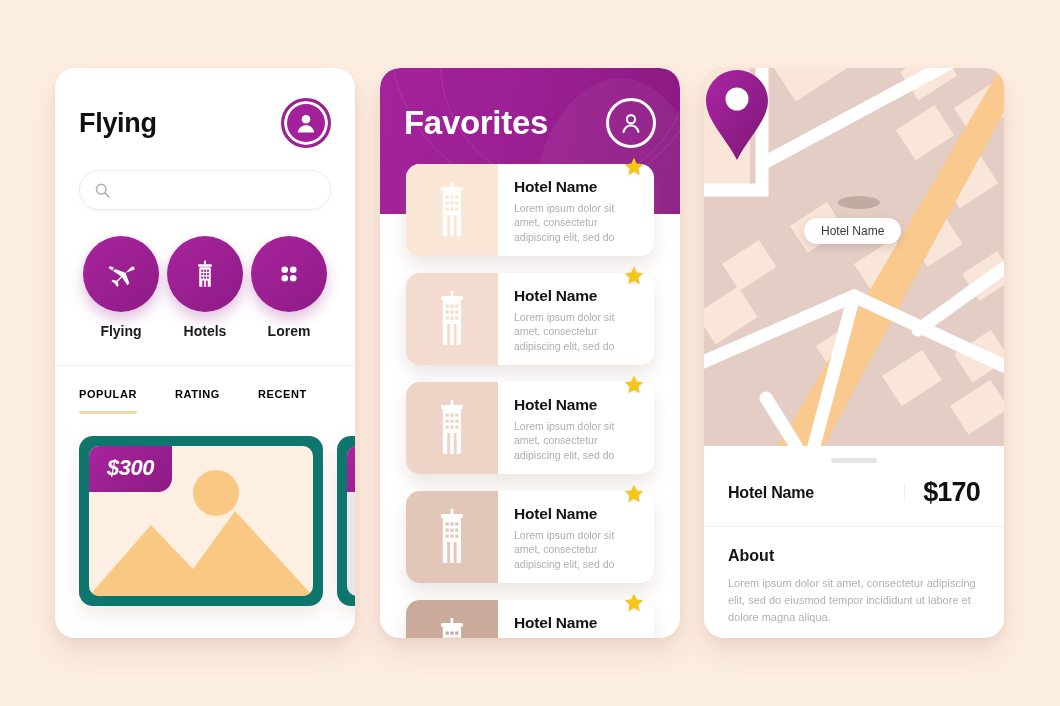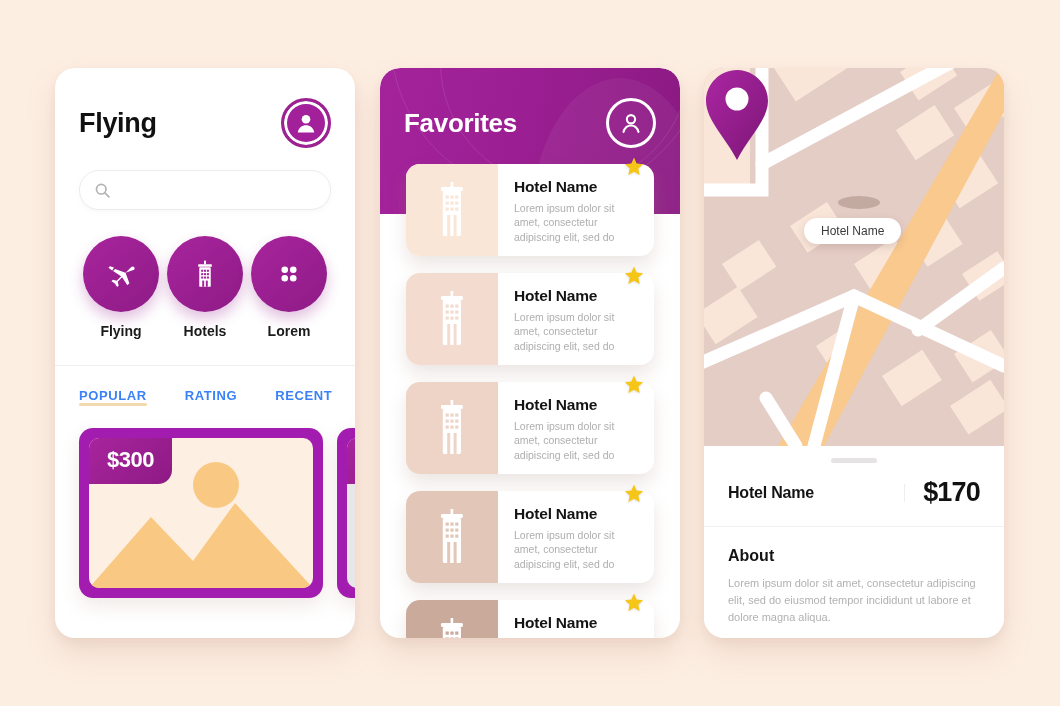--- a/index.html
+++ b/index.html
@@ -70,33 +70,33 @@
     display: flex; align-items: center; justify-content: center;
     box-shadow: 0 7px 14px rgba(150,30,140,0.28);
   }
   .cat-circle svg { width: 34px; height: 34px; }
   .cat-label { margin-top: 11px; font-size: 14px; font-weight: bold; color: #1b1b1b; }
 
   .divider { height: 1px; background: #f0eeee; margin: 26px 0 0 0; }
 
   .tabs { display: flex; gap: 38px; padding: 22px 24px 0 24px; }
   .tab {
-    font-size: 13px; font-weight: bold; letter-spacing: 0.6px;
-    color: #3b82f6; padding-bottom: 3px; position: relative; cursor: pointer;
+    font-size: 11px; font-weight: bold; letter-spacing: 0.6px;
+    color: #000000; padding-bottom: 14px; position: relative; cursor: pointer;
   }
   .tab.active::after {
     content:""; position: absolute; left: 0; right: 0; bottom: 0;
     height: 3px; border-radius: 2px; background: #f3d9ae;
   }
 
   .cards-row { position: relative; padding: 22px 0 0 24px; display: flex; gap: 14px; }
   .price-card {
-    flex: none; width: 244px; border-radius: 14px; background: #a21caf;
+    flex: none; width: 244px; border-radius: 14px; background: #0f766e;
     box-shadow: 0 8px 18px rgba(175,140,120,0.18);
-    padding: 10px; position: relative; overflow: hidden;
+    padding: 10px; position: relative; overflow: hidden; font-style: italic;
   }
   .price-card.peek { width: 70px; }
   .price-tag {
     position: absolute; left: 10px; top: 10px; z-index: 3;
     background: linear-gradient(135deg,#a8249d,#8d1a84);
     color: #fff; font-size: 22px; font-weight: bold;
     padding: 9px 18px 11px 18px;
     border-radius: 10px 0 14px 0;
     letter-spacing: -0.5px;
   }
@@ -118,21 +118,21 @@
     border-radius: 20px 20px 0 0;
   }
   .fav-header .swirl {
     position: absolute; border-radius: 50%;
     border: 1.5px solid rgba(255,255,255,0.10);
   }
   .fav-head-row {
     display: flex; align-items: center; justify-content: space-between;
     padding: 30px 24px 0 24px; position: relative; z-index: 2;
   }
-  .fav-title { font-size: 26px; font-weight: bold; color: #fff; letter-spacing: -0.3px; }
+  .fav-title { font-size: 33px; font-weight: bold; color: #fff; letter-spacing: -0.3px; }
   .avatar-outline {
     width: 50px; height: 50px; border-radius: 50%;
     border: 3px solid #ffffff;
     display: flex; align-items: center; justify-content: center;
   }
   .avatar-outline svg { width: 30px; height: 30px; }
 
   .fav-list { position: absolute; left: 0; top: 0; width: 100%; padding: 0 26px; }
   .fav-card {
     position: relative; display: flex; height: 92px; margin-bottom: 17px;

